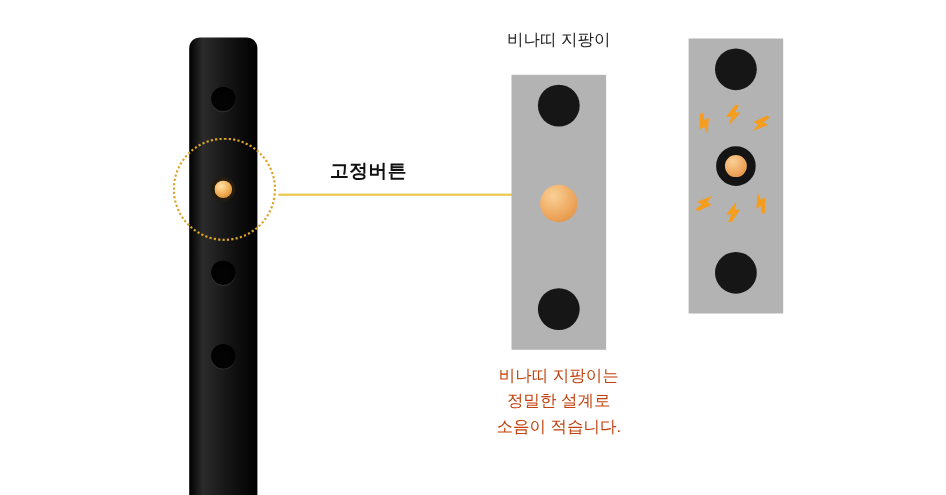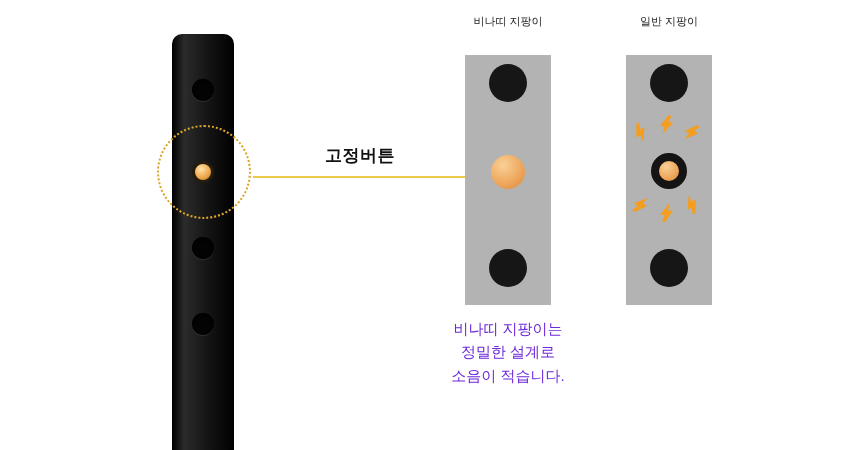--- a/index.html
+++ b/index.html
@@ -49,21 +49,20 @@
     left: 157px; top: 125px;
     width: 94px; height: 94px;
     box-sizing: border-box;
     border: 2px dotted #dca428;
     border-radius: 50%;
   }
   .callout-label {
     position: absolute;
     left: 300px; top: 144px;
     width: 120px;
-    text-align: center;
     font-size: 17px;
     font-weight: 700;
     color: #111111;
     letter-spacing: 0.5px;
   }
   .callout-line {
     position: absolute;
     left: 253px; top: 176px;
     width: 242px; height: 2px;
     background: #ecc84b;
@@ -75,23 +74,24 @@
     top: 14px;
     width: 130px;
     display: flex;
     flex-direction: column;
     align-items: center;
   }
   .col-left  { left: 443px; }
   .col-right { left: 604px; }
   .panel-title {
     height: 20px;
-    font-size: 11px;
+    font-size: 15px;
     color: #222222;
     text-align: center;
+    margin-top: 13px;
   }
   .panel {
     position: relative;
     margin-top: 21px;
     width: 86px; height: 250px;
     background: #b3b3b3;
   }
   .p-circle {
     position: absolute;
     left: 50%;
@@ -124,21 +124,21 @@
   .b4 { left:  8px; top: 140px; transform: rotate(212deg); }
   .b5 { left: 34px; top: 148px; transform: rotate(182deg); }
   .b6 { left: 59px; top: 140px; transform: rotate(148deg); }
 
   .caption {
     margin-top: 12px;
     width: 130px;
     text-align: center;
     font-size: 15px;
     line-height: 1.55;
-    color: #6d28d9;
+    color: #c2410c;
     white-space: pre-line;
   }
 </style>
 </head>
 <body>
 
 <div class="stage">
 
   <div class="pole">
     <div class="hole h1"></div>
@@ -157,21 +157,20 @@
       <div class="p-circle p-black p-top"></div>
       <div class="p-circle p-orange"></div>
       <div class="p-circle p-black p-bottom"></div>
     </div>
     <div class="caption">비나띠 지팡이는
 정밀한 설계로
 소음이 적습니다.</div>
   </div>
 
   <div class="col col-right">
-    <div class="panel-title">일반 지팡이</div>
     <div class="panel">
       <div class="p-circle p-black p-top"></div>
       <div class="p-circle p-ring"></div>
       <div class="p-circle p-black p-bottom"></div>
 
       <span class="bolt b1">
         <svg viewBox="0 0 12 18">
             <polygon points="7,0 0,11 4.5,11 3.5,18 12,6.5 7.5,6.5 10,0"></polygon>
           </svg>
       </span>

